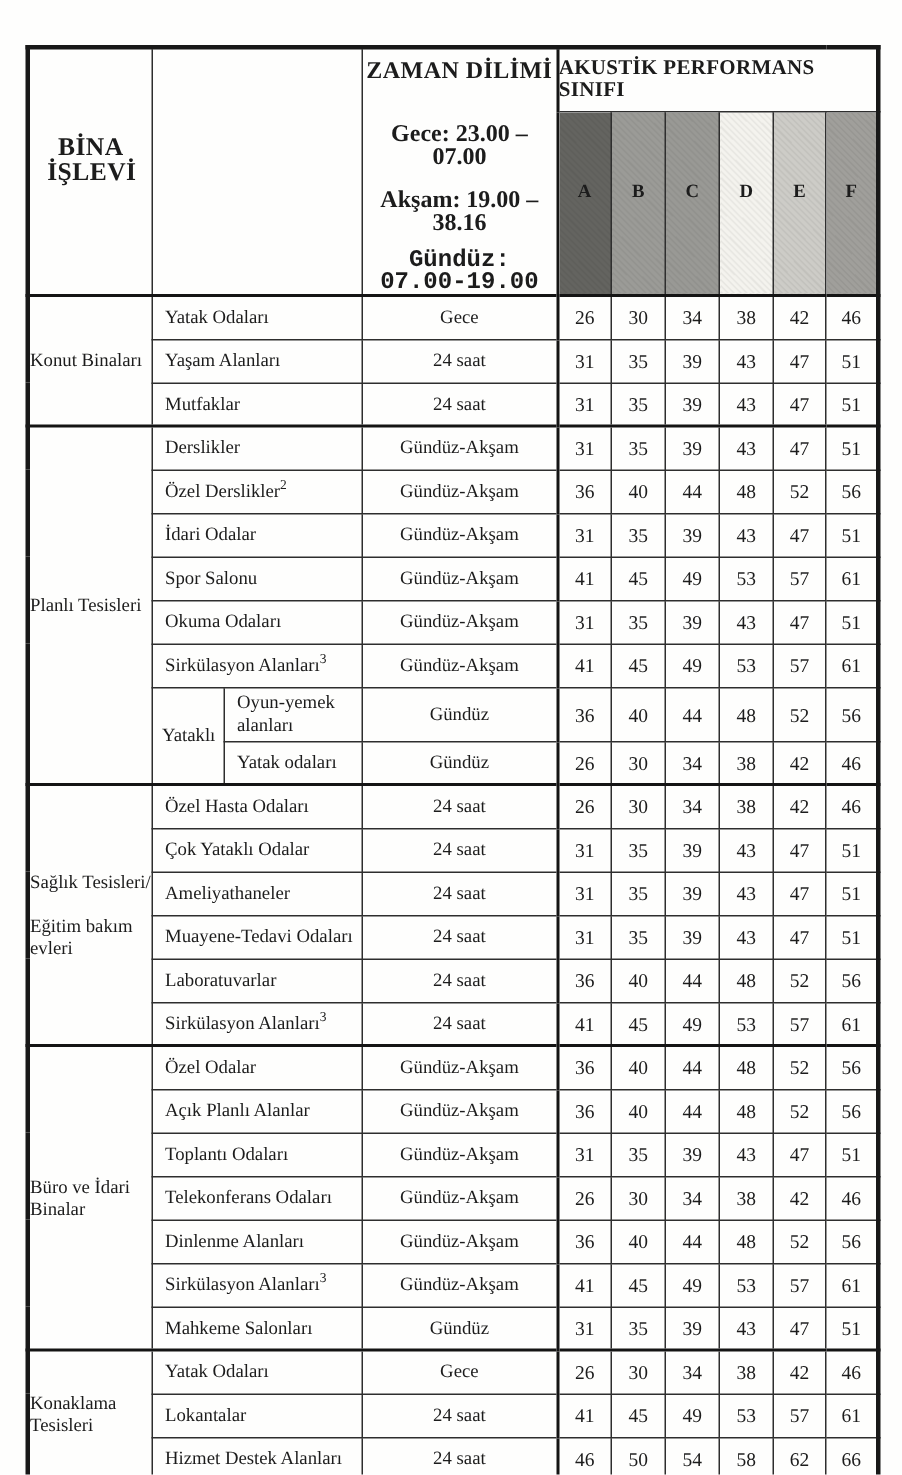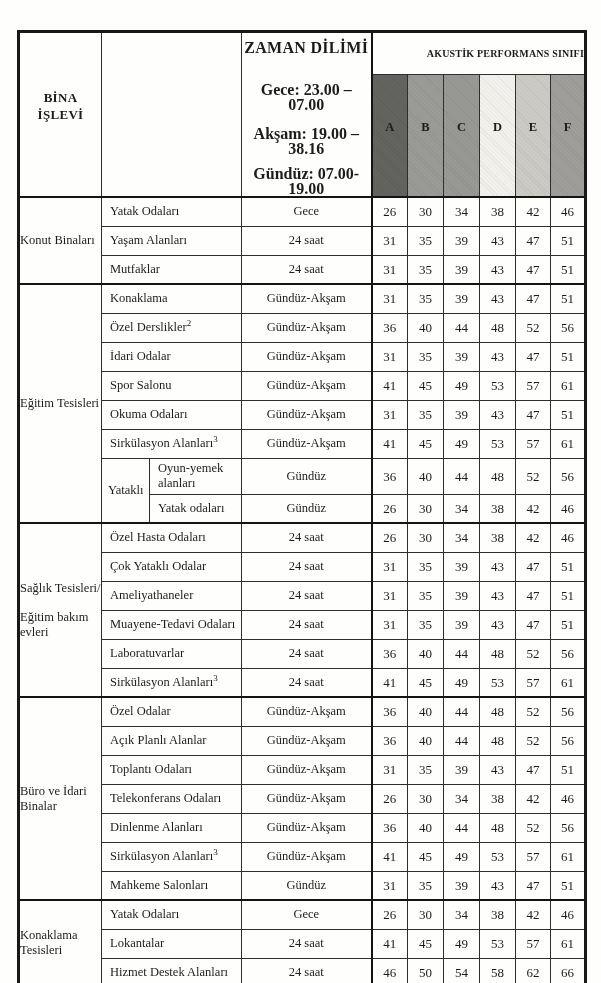--- a/index.html
+++ b/index.html
@@ -19,29 +19,29 @@
     padding:0;vertical-align:middle;overflow:hidden;
     font-size:12.5px;line-height:15px;
   }
   tr.sec > td{border-top:2.5px solid #141414;}
   tr.h1{height:36px;}
   tr.h2{height:104px;}
   tr.r{height:29px;}
   tr.rk{height:36px;}
 
   
-  .bina{text-align:center;font-weight:bold;font-size:13px;}
+  .bina{text-align:center;font-weight:bold;font-size:17px;}
   .bina .bl{width:58px;margin:-18px auto 0;line-height:17px;letter-spacing:.3px;}
   .zaman{text-align:center;vertical-align:top;}
   .zt{font-weight:bold;font-size:16px;padding-top:7px;letter-spacing:.3px;}
   .tp{font-weight:bold;font-size:16px;}
   .tp0{margin-top:27px;}
   .tp1{margin-top:14px;}
-  .tp2{margin-top:10px;}
-  .aps{text-align:right;font-weight:bold;font-size:10px;letter-spacing:.2px;}
+  .tp2{margin-top:10px;font-family:Liberation Mono, monospace;}
+  .aps{text-align:left;font-weight:bold;font-size:14px;letter-spacing:.2px;}
   .cls{
     text-align:center;font-weight:bold;font-size:12.5px;
     background-image:repeating-linear-gradient(45deg,rgba(0,0,0,.06) 0 1px,transparent 1px 3px);
   }
   .cls span{position:relative;top:-8px;}
 
   
   .group{text-align:left;margin-left:18px;}
   .group .g2{margin-top:14px;}
   .room{padding-left:8px;}
@@ -121,23 +121,23 @@
     <td class="num thl">31</td>
           <td class="num">35</td>
           <td class="num">39</td>
           <td class="num">43</td>
           <td class="num">47</td>
           <td class="num">51</td>
   </tr>
 
   <tr class="r sec">
     <td class="group" rowspan="8">
-            <div>Eğitim Tesisleri</div>
-          </td>
-    <td class="room" colspan="2"><span>Konaklama</span></td>
+            <div>Planlı Tesisleri</div>
+          </td>
+    <td class="room" colspan="2"><span>Derslikler</span></td>
     <td class="time">Gündüz-Akşam</td>
     <td class="num thl">31</td>
           <td class="num">35</td>
           <td class="num">39</td>
           <td class="num">43</td>
           <td class="num">47</td>
           <td class="num">51</td>
   </tr>
   <tr class="r">
     <td class="room" colspan="2"><span>Özel Derslikler</span><sup>2</sup></td>

